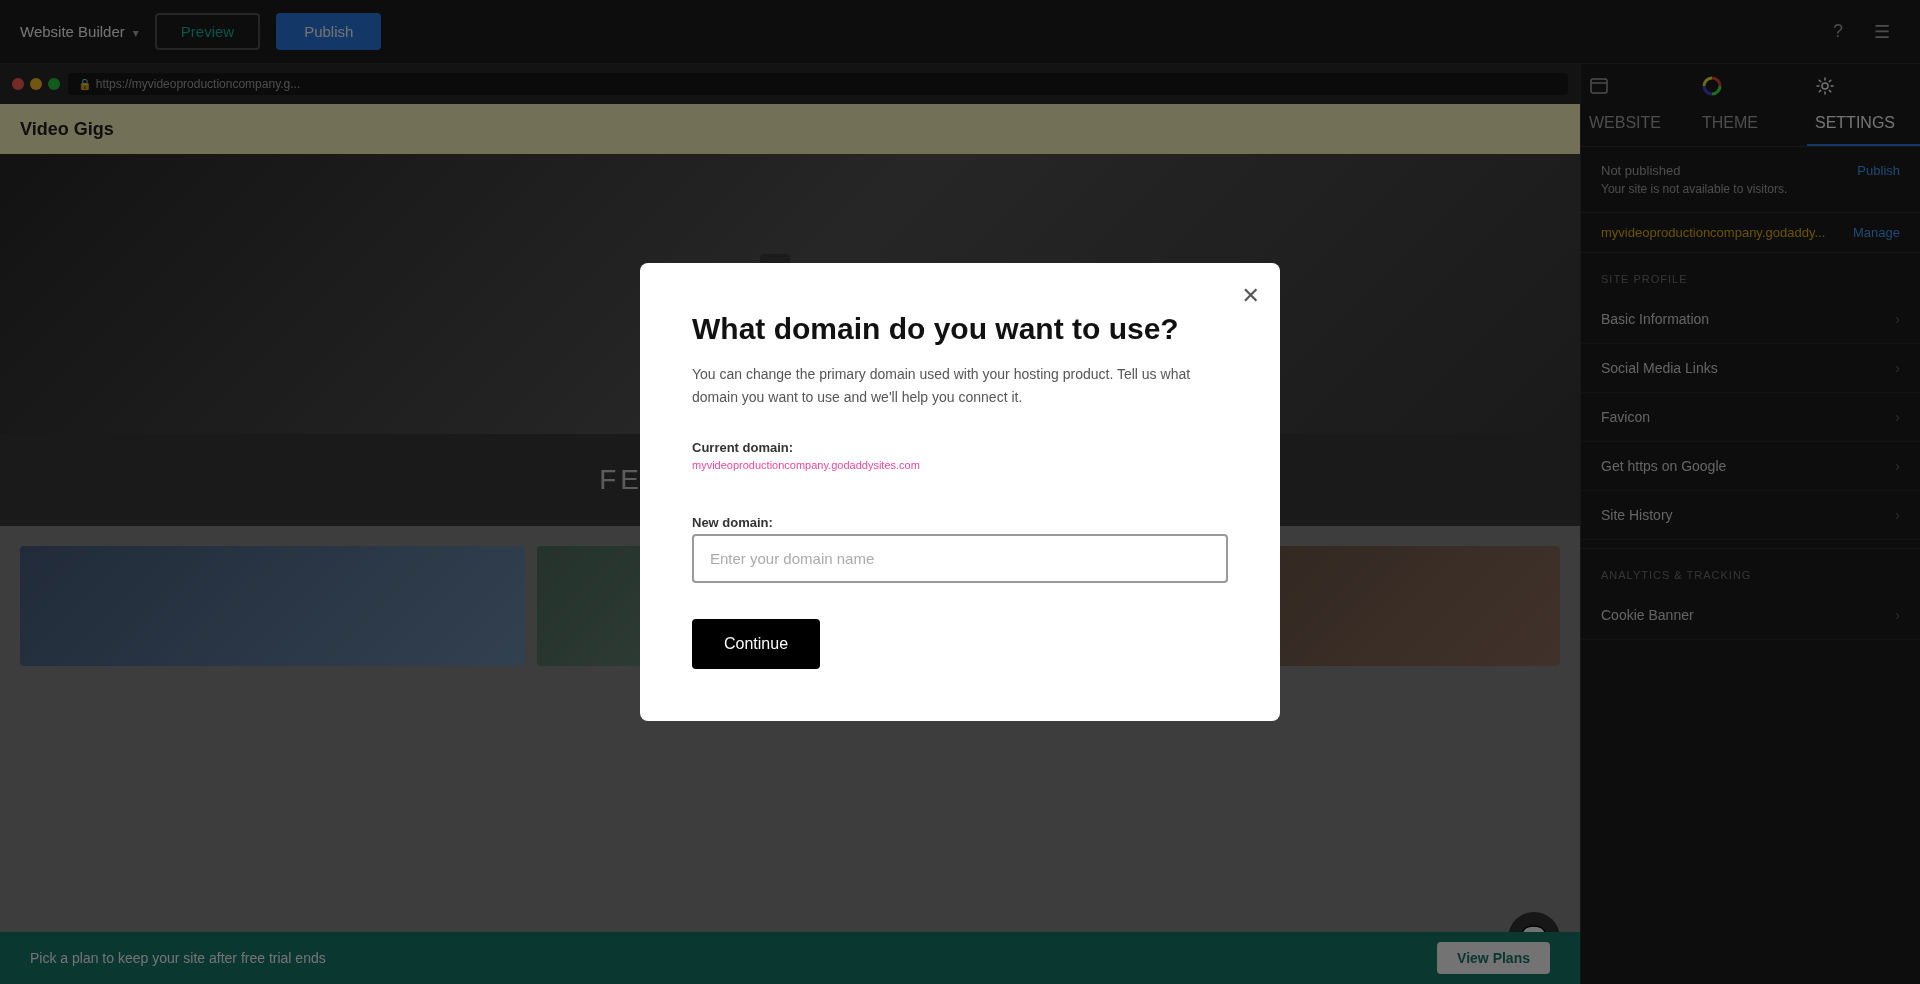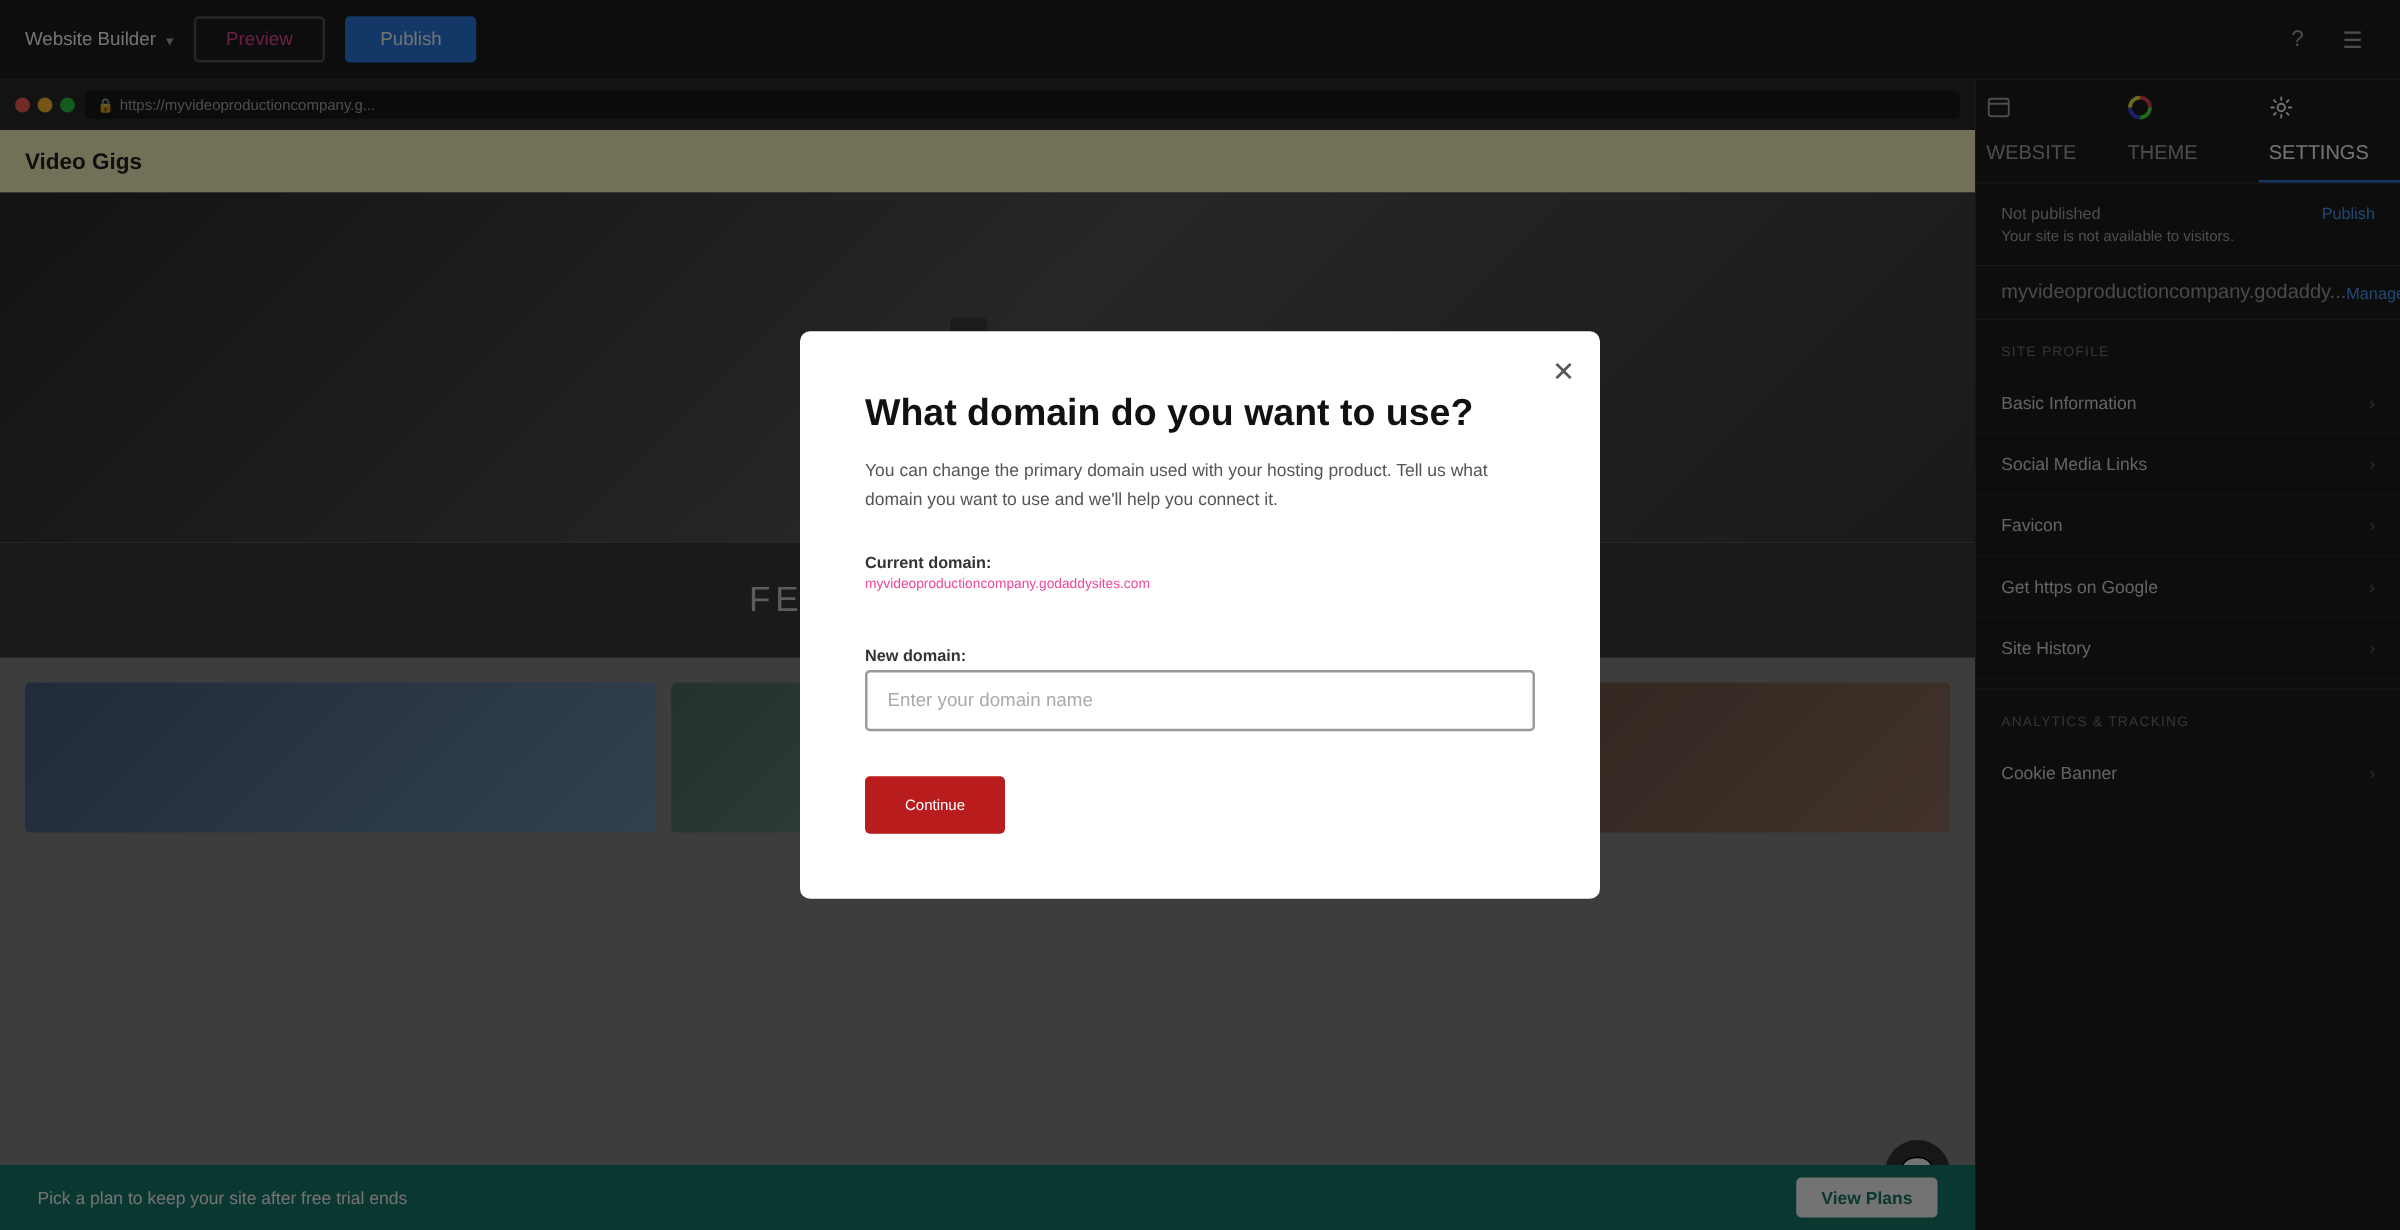--- a/index.html
+++ b/index.html
@@ -6,21 +6,21 @@
     body { font-family: -apple-system, BlinkMacSystemFont, 'Segoe UI', sans-serif; background: #1a1a1a; display: flex; flex-direction: column; height: 984px; overflow: hidden; }
 
     
     .top-bar {
       display: flex; align-items: center; background: #1e1e1e; border-bottom: 1px solid #333;
       height: 64px; padding: 0 20px; gap: 16px; flex-shrink: 0;
     }
     .brand { display: flex; align-items: flex-end; gap: 8px; color: #fff; font-size: 15px; font-weight: 500; }
     .brand-chevron { color: #aaa; font-size: 12px; }
     .btn-preview {
-      background: transparent; border: 2px solid #555; color: #ec4899;
+      background: transparent; border: 2px solid #555; color: #14b8a6;
       padding: 8px 24px; border-radius: 4px; font-size: 15px; cursor: pointer;
     }
     .btn-publish {
       background: #2a7ae2; border: none; color: #fff;
       padding: 10px 28px; border-radius: 4px; font-size: 15px; cursor: pointer; font-weight: 500;
     }
     .top-bar-spacer { flex: 1; }
     .top-bar-actions { display: flex; gap: 8px; align-items: center; }
     .top-bar-icon { width: 36px; height: 36px; display: flex; align-items: center; justify-content: center; color: #aaa; cursor: pointer; font-size: 18px; }
 
@@ -79,21 +79,21 @@
     .sidebar-tab.active { color: #fff; border-bottom-color: #2a7ae2; }
     .sidebar-tab svg { margin-bottom: 2px; }
 
     .sidebar-status { padding: 16px 20px; border-bottom: 1px solid #333; display: flex; justify-content: space-between; align-items: flex-start; }
     .status-info { }
     .status-label { color: #aaa; font-size: 13px; }
     .status-desc { color: #aaa; font-size: 12px; margin-top: 4px; }
     .status-publish-btn { color: #4a9eff; font-size: 13px; cursor: pointer; background: none; border: none; }
 
     .domain-row { padding: 12px 20px; border-bottom: 1px solid #333; display: flex; justify-content: space-between; align-items: center; }
-    .domain-text { color: #a3a3a3; font-size: 16px; }
+    .domain-text { color: #eab308; font-size: 13px; }
     .manage-btn { color: #4a9eff; font-size: 13px; cursor: pointer; background: none; border: none; }
 
     .section-header { padding: 16px 20px 8px; }
     .section-header-text { color: #777; font-size: 11px; letter-spacing: 1px; text-transform: uppercase; }
 
     .sidebar-item { display: flex; justify-content: space-between; align-items: center; padding: 16px 20px; border-bottom: 1px solid #2a2a2a; cursor: pointer; }
     .sidebar-item-label { color: #ddd; font-size: 14px; }
     .sidebar-chevron { color: #666; font-size: 14px; }
 
     .analytics-header { padding: 16px 20px 8px; border-top: 1px solid #333; margin-top: 8px; }
@@ -113,22 +113,22 @@
       background: none; border: none; font-size: 22px; color: #555; cursor: pointer;
     }
     .modal-title { font-size: 30px; font-weight: 700; color: #111; margin-bottom: 16px; line-height: 1.2; }
     .modal-desc { font-size: 14px; color: #555; line-height: 1.6; margin-bottom: 32px; }
     .modal-field { margin-bottom: 12px; }
     .modal-field-label { font-size: 13px; font-weight: 600; color: #333; margin-bottom: 4px; display: block; }
     .modal-current-domain { font-size: 11px; color: #ec4899; margin-bottom: 44px; }
     .modal-input { width: 100%; border: 2px solid #999; border-radius: 4px; padding: 14px 16px; font-size: 15px; color: #333; outline: none; }
     .modal-input::placeholder { color: #aaa; }
     .btn-continue {
-      background: #b91c1c; color: #fff; border: none; border-radius: 4px;
-      padding: 16px 32px; font-size: 12px; cursor: pointer; margin-top: 24px;
+      background: #000000; color: #fff; border: none; border-radius: 4px;
+      padding: 16px 32px; font-size: 16px; cursor: pointer; margin-top: 24px;
       font-weight: 500;
     }
   </style>
 </head>
 <body>
 
 <div class="top-bar">
   <div class="brand">
     <span>Website Builder</span>
     <span class="brand-chevron">▾</span>

